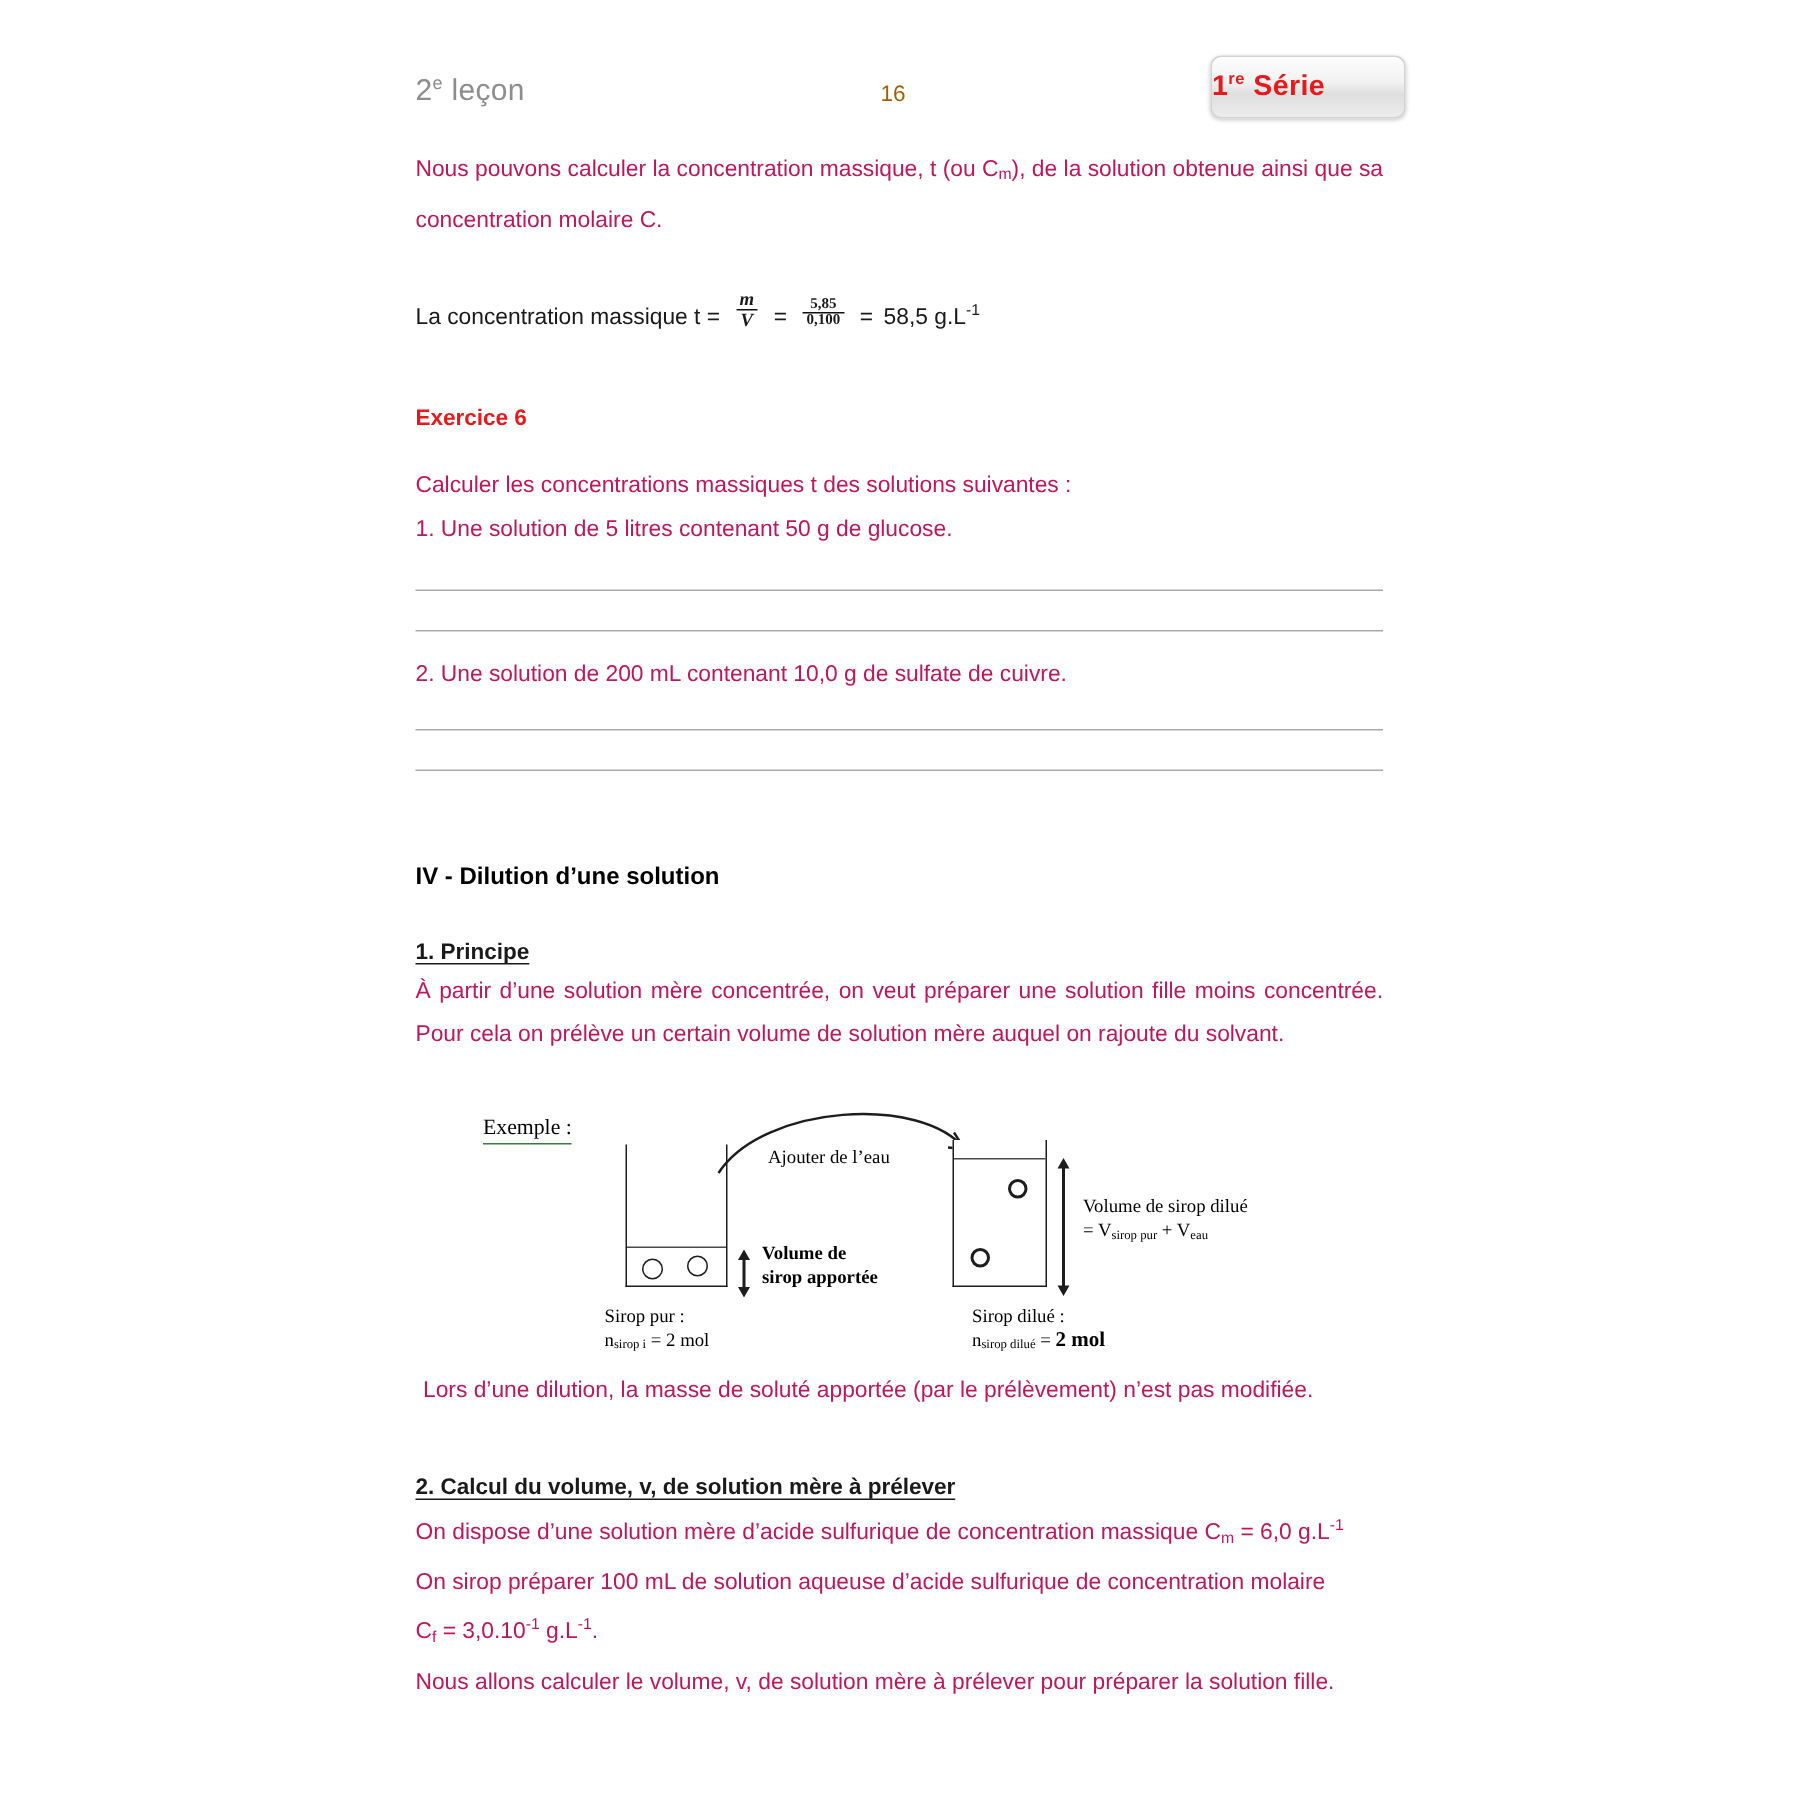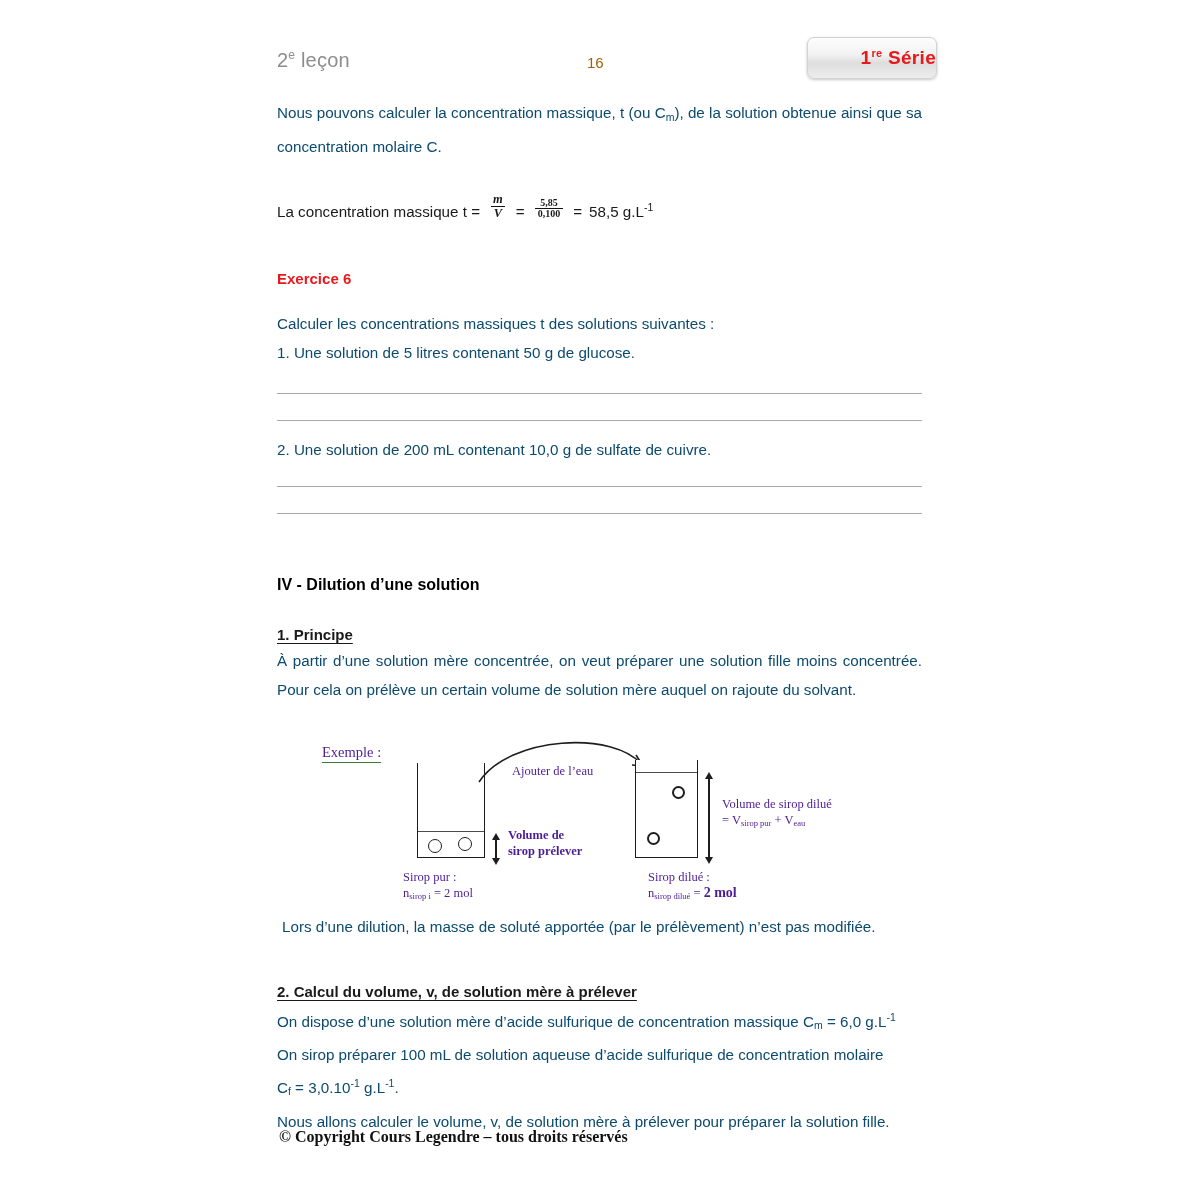--- a/index.html
+++ b/index.html
@@ -53,21 +53,21 @@
     right: -2px;
     top: -7px;
     width: 128px;
     height: 40px;
     border-radius: 7px;
     background: linear-gradient(to bottom, #fdfdfd 0%, #f2f2f2 42%, #dedede 62%, #ededed 100%);
     border: 1px solid #d2d2d2;
     box-shadow: 0 1px 3px rgba(0,0,0,.22);
     display: flex;
     align-items: center;
-    justify-content: flex-end;
+    justify-content: flex-start;
   }
   .serie-badge-text {
     color: #e8191b;
     font-size: 19px;
     font-weight: 600;
     letter-spacing: .3px;
   }
   .serie-badge-text sup {
     font-size: 11px;
     vertical-align: super;
@@ -76,21 +76,21 @@
   
   .content {
     position: absolute;
     left: 277px;
     top: 98px;
     width: 645px;
   }
   .para {
     font-size: 15.2px;
     line-height: 29px;
-    color: #0c4a6e;
+    color: #be185d;
   }
   .para.justify { text-align: justify; }
   .sub { font-size: 10.5px; vertical-align: -.25em; }
   .sup { font-size: 10.5px; vertical-align: .55em; }
 
   .formula-line {
     margin-top: 32px;
     font-size: 15.2px;
     display: flex;
     align-items: flex-end;
@@ -138,21 +138,21 @@
   }
 
   
   .diagram {
     position: absolute;
     left: 300px;
     top: 730px;
     width: 620px;
     height: 180px;
     font-family: "Liberation Serif", serif;
-    color: #4c1d95;
+    color: #000000;
   }
   .exemple-label {
     position: absolute;
     left: 22px;
     top: 14px;
     font-size: 14.5px;
     border-bottom: 1.6px solid #3a7d3a;
     padding-bottom: 1px;
   }
   .beaker {
@@ -296,21 +296,21 @@
     <div class="exemple-label">Exemple :</div>
 
     <div class="beaker" style="left:117px; top:33px; width:68px; height:95px;">
       <div class="liquid-line" style="top:68px;"></div>
       <div class="bubble" style="left:10px; top:76px;"></div>
       <div class="bubble" style="left:40px; top:74px;"></div>
     </div>
     <div class="dim-arrow" style="left:195px; top:109px; height:20px;"></div>
     <div class="diagram-text" style="left:208px; top:97px;font-weight:bold;">
       <div>Volume de</div>
-      <div>sirop prélever</div>
+      <div>sirop apportée</div>
     </div>
     <div class="diagram-text" style="left:103px; top:139px;">
       <div>Sirop pur :</div>
       <div><span>n</span><span class="tiny">sirop i</span><span> = 2 mol</span></div>
     </div>
 
     <svg class="arc-svg" width="190" height="60" viewBox="0 0 190 60">
       <path d="M4,52 C34,6 140,0 168,36" fill="none" stroke="#1d1d1d" stroke-width="1.6"></path>
       <path d="M168,36 L161,25 M168,36 L157,35" fill="none" stroke="#1d1d1d" stroke-width="1.6"></path>
     </svg>
@@ -339,15 +339,14 @@
 
     <div class="para" style="margin-top:3px;"><span>On dispose d’une solution mère d’acide sulfurique de concentration massique C</span><span class="sub">m</span><span> = 6,0 g.L</span><span class="sup">-1</span></div>
 
     <div class="para">On sirop préparer 100 mL de solution aqueuse d’acide sulfurique de concentration molaire</div>
 
     <div class="para"><span>C</span><span class="sub">f</span><span> = 3,0.10</span><span class="sup">-1</span><span> g.L</span><span class="sup">-1</span><span>.</span></div>
 
     <div class="para">Nous allons calculer le volume, v, de solution mère à prélever pour préparer la solution fille.</div>
   </div>
 
-  <div class="footer">© Copyright Cours Legendre – tous droits réservés</div>
 
 </div>
 
 </body></html>

